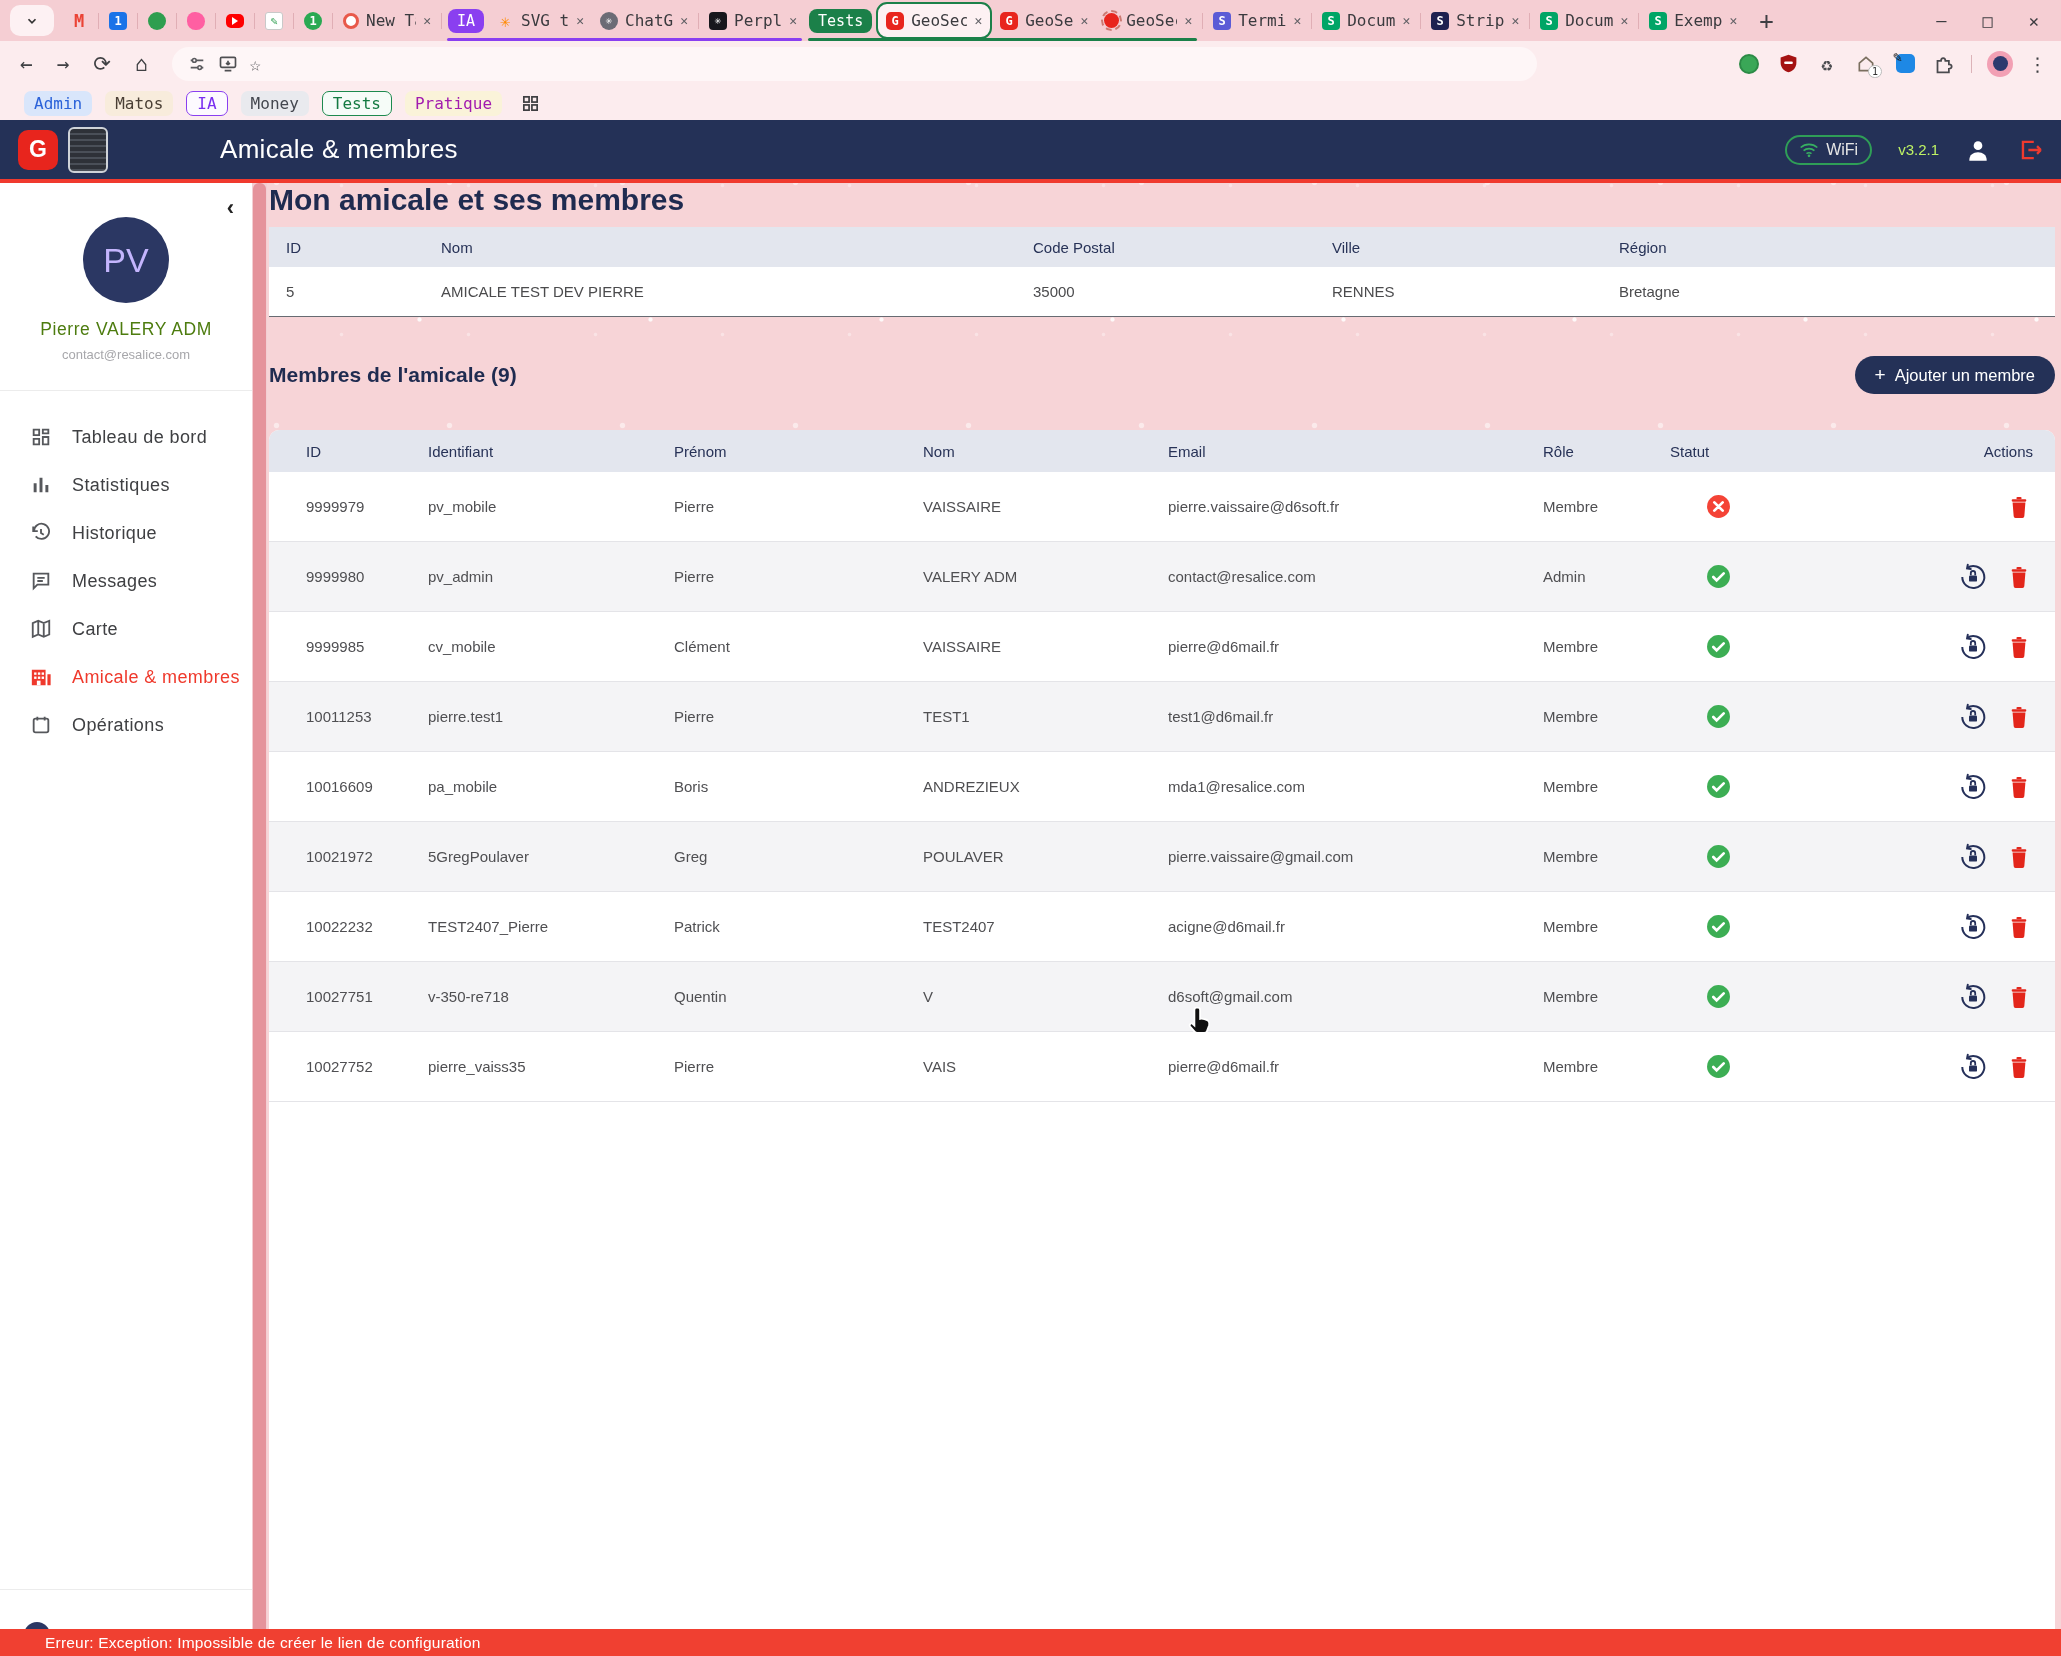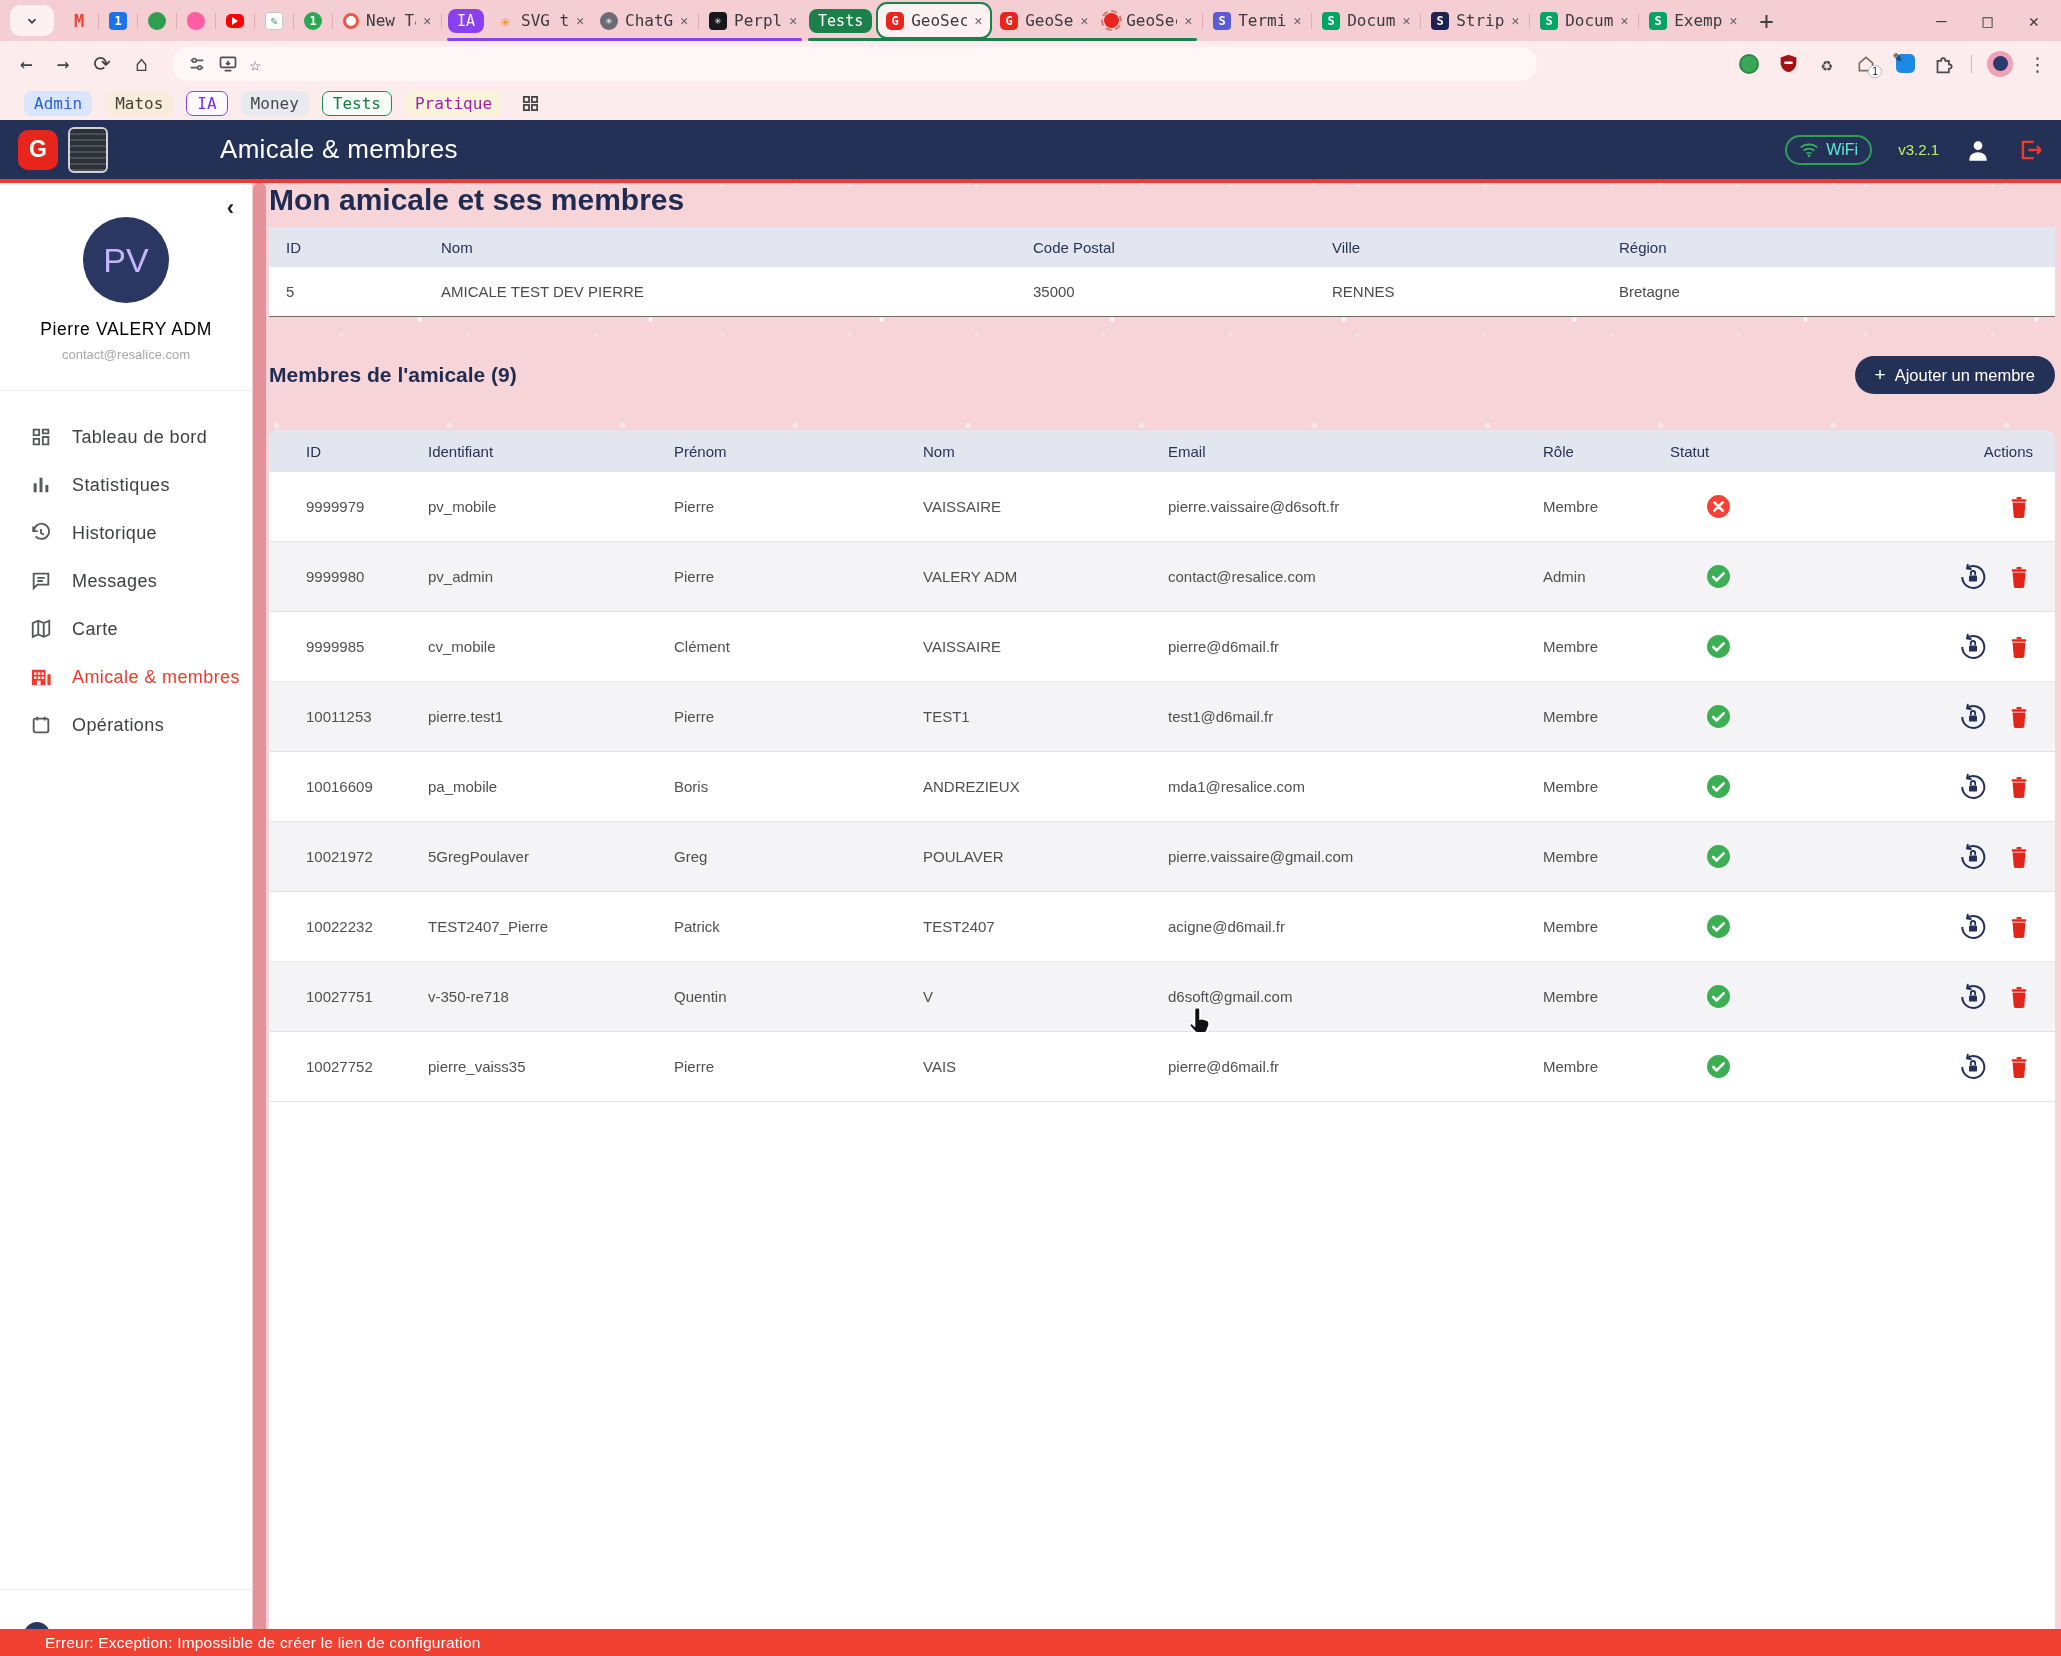--- a/index.html
+++ b/index.html
@@ -73,30 +73,30 @@
   .chip.gray { background:#e9eaee; color:#44474f; }
   .chip.greeno { background:#f6fcf8; border:1.5px solid #1d8a4e; color:#157a42; }
   .chip.yellow { background:#faf3d9; color:#a21caf; }
 
   
   .appheader { height:59px; background:#243157; display:flex; align-items:center; padding:0 18px; }
   .applogo { width:40px; height:40px; border-radius:10px; background:#e8251d; color:#fff; font-weight:800; font-size:23px; display:flex; align-items:center; justify-content:center; flex:none; }
   .appthumb { width:40px; height:46px; border-radius:6px; margin-left:10px; background:repeating-linear-gradient(#2e3138 0 4px,#4a4f58 4px 6px); border:2px solid #cfd3d8; flex:none; }
   .apptitle { color:#fff; font-size:26px; font-weight:500; letter-spacing:.3px; margin-left:112px; }
   .hright { margin-left:auto; display:flex; align-items:center; gap:26px; }
-  .wifipill { height:30px; border:2px solid #2f9e57; border-radius:16px; display:flex; align-items:center; gap:7px; padding:0 12px; color:#5eead4; font-size:16px; }
+  .wifipill { height:30px; border:2px solid #2f9e57; border-radius:16px; display:flex; align-items:center; gap:7px; padding:0 12px; color:#e5e5e5; font-size:16px; }
   .version { color:#bef264; font-size:15px; }
   .redline { height:4px; background:#f03a2e; }
 
   
   .workspace { height:1473px; display:flex; }
   .sidebar { width:252px; background:#fff; position:relative; flex:none; }
   .collapsebtn { position:absolute; right:18px; top:12px; font-size:22px; font-weight:bold; color:#222; }
   .avatarbig { width:86px; height:86px; border-radius:50%; background:#2b3763; color:#c4b5fd; font-size:34px; display:flex; align-items:center; justify-content:center; margin:34px auto 0; }
-  .uname { text-align:center; font-size:17.5px; color:#000000; margin-top:16px; letter-spacing:.6px; }
+  .uname { text-align:center; font-size:17.5px; color:#4d7c0f; margin-top:16px; letter-spacing:.6px; }
   .uemail { text-align:center; font-size:13px; color:#a7a7ab; margin-top:7px; }
   .sdivider { border-top:1px solid #ececec; margin-top:28px; }
   .smenu { padding-top:22px; }
   .sitem { height:48px; display:flex; align-items:center; gap:20px; padding-left:30px; font-size:18px; color:#3f4043; letter-spacing:.4px; }
   .sitem svg { width:22px; height:22px; color:#56585c; flex:none; }
   .sitem.active { color:#ef392c; }
   .sitem.active svg { color:#ef392c; }
   .sfootline { position:absolute; left:0; right:0; bottom:66px; border-top:1px solid #ececec; }
   .sfootavatar { position:absolute; left:24px; bottom:8px; width:26px; height:26px; border-radius:50%; background:#2b3763; }
   .sidescroll { width:15px; background:#f3cfd3; position:relative; flex:none; }

